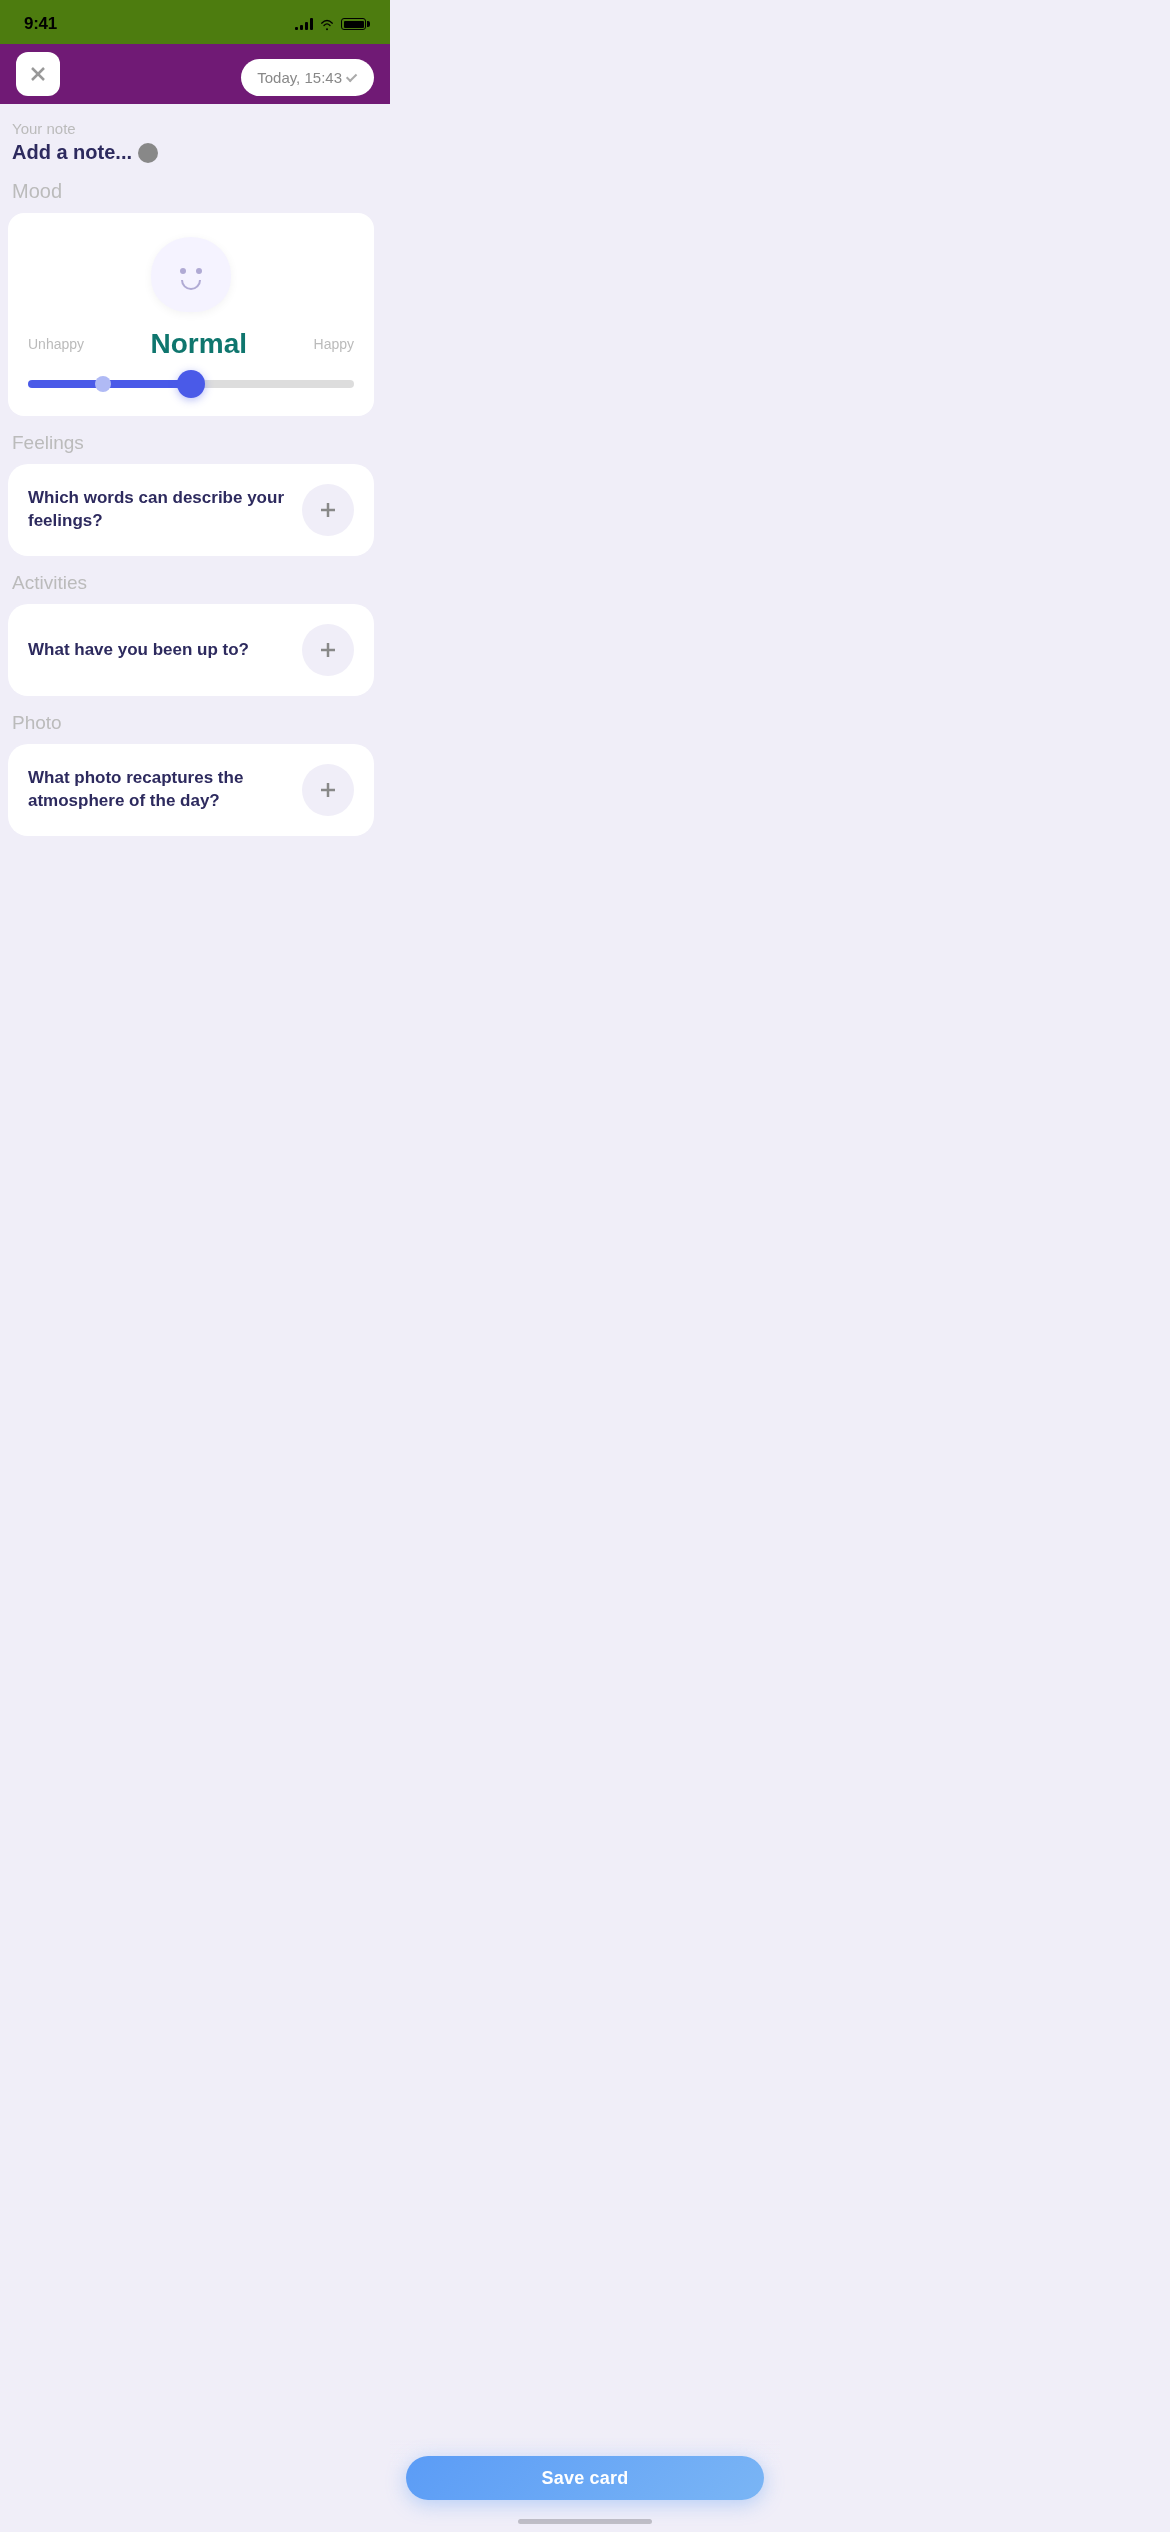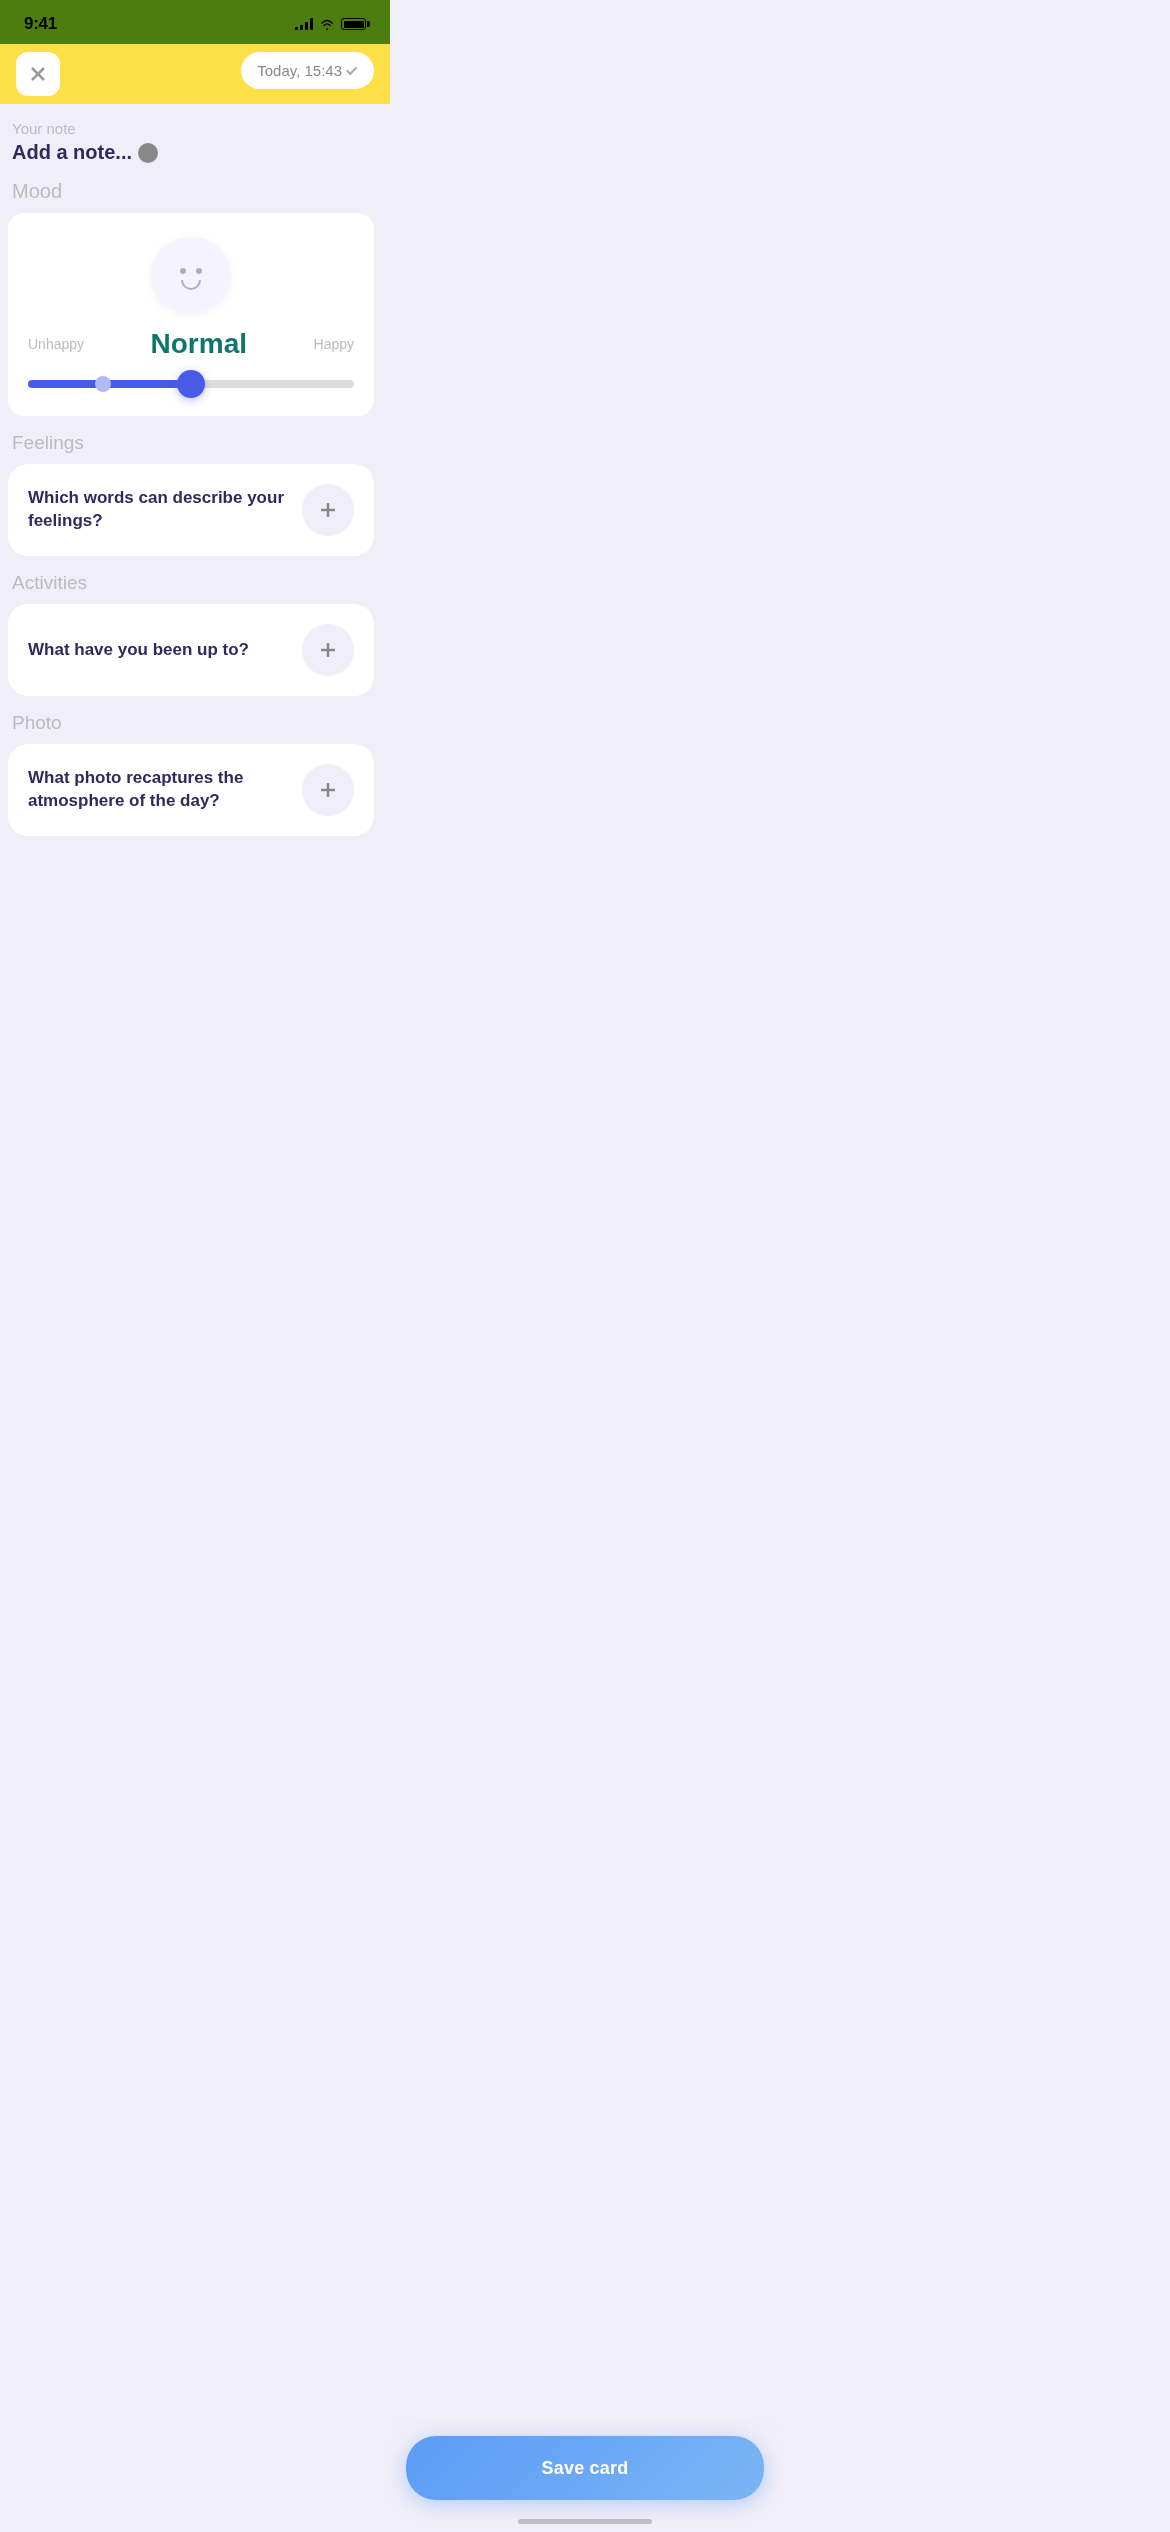--- a/index.html
+++ b/index.html
@@ -69,24 +69,24 @@
     .battery-fill {
       background: #000;
       height: 100%;
       width: 100%;
       border-radius: 1px;
     }
 
     
     .nav-bar {
       display: flex;
-      align-items: flex-start;
+      align-items: flex-end;
       justify-content: space-between;
       padding: 8px 16px 8px 16px;
-      background: #fde047;
+      background: #701a75;
     }
     .close-btn {
       width: 44px;
       height: 44px;
       display: flex;
       align-items: center;
       justify-content: center;
       background: white;
       border-radius: 12px;
       cursor: pointer;
@@ -313,21 +313,21 @@
       position: fixed;
       bottom: 0;
       left: 50%;
       transform: translateX(-50%);
       width: 390px;
       padding: 16px 16px 32px 16px;
       background: linear-gradient(to bottom, transparent 0%, #f0eef8 30%);
     }
     .save-btn {
       width: 100%;
-      height: 64px;
+      height: 44px;
       background: linear-gradient(135deg, #5b9cf6 0%, #7ab5f5 100%);
       border-radius: 30px;
       display: flex;
       align-items: center;
       justify-content: center;
       cursor: pointer;
       box-shadow: 0 4px 20px rgba(91, 156, 246, 0.4);
     }
     .save-btn-text {
       font-size: 18px;

